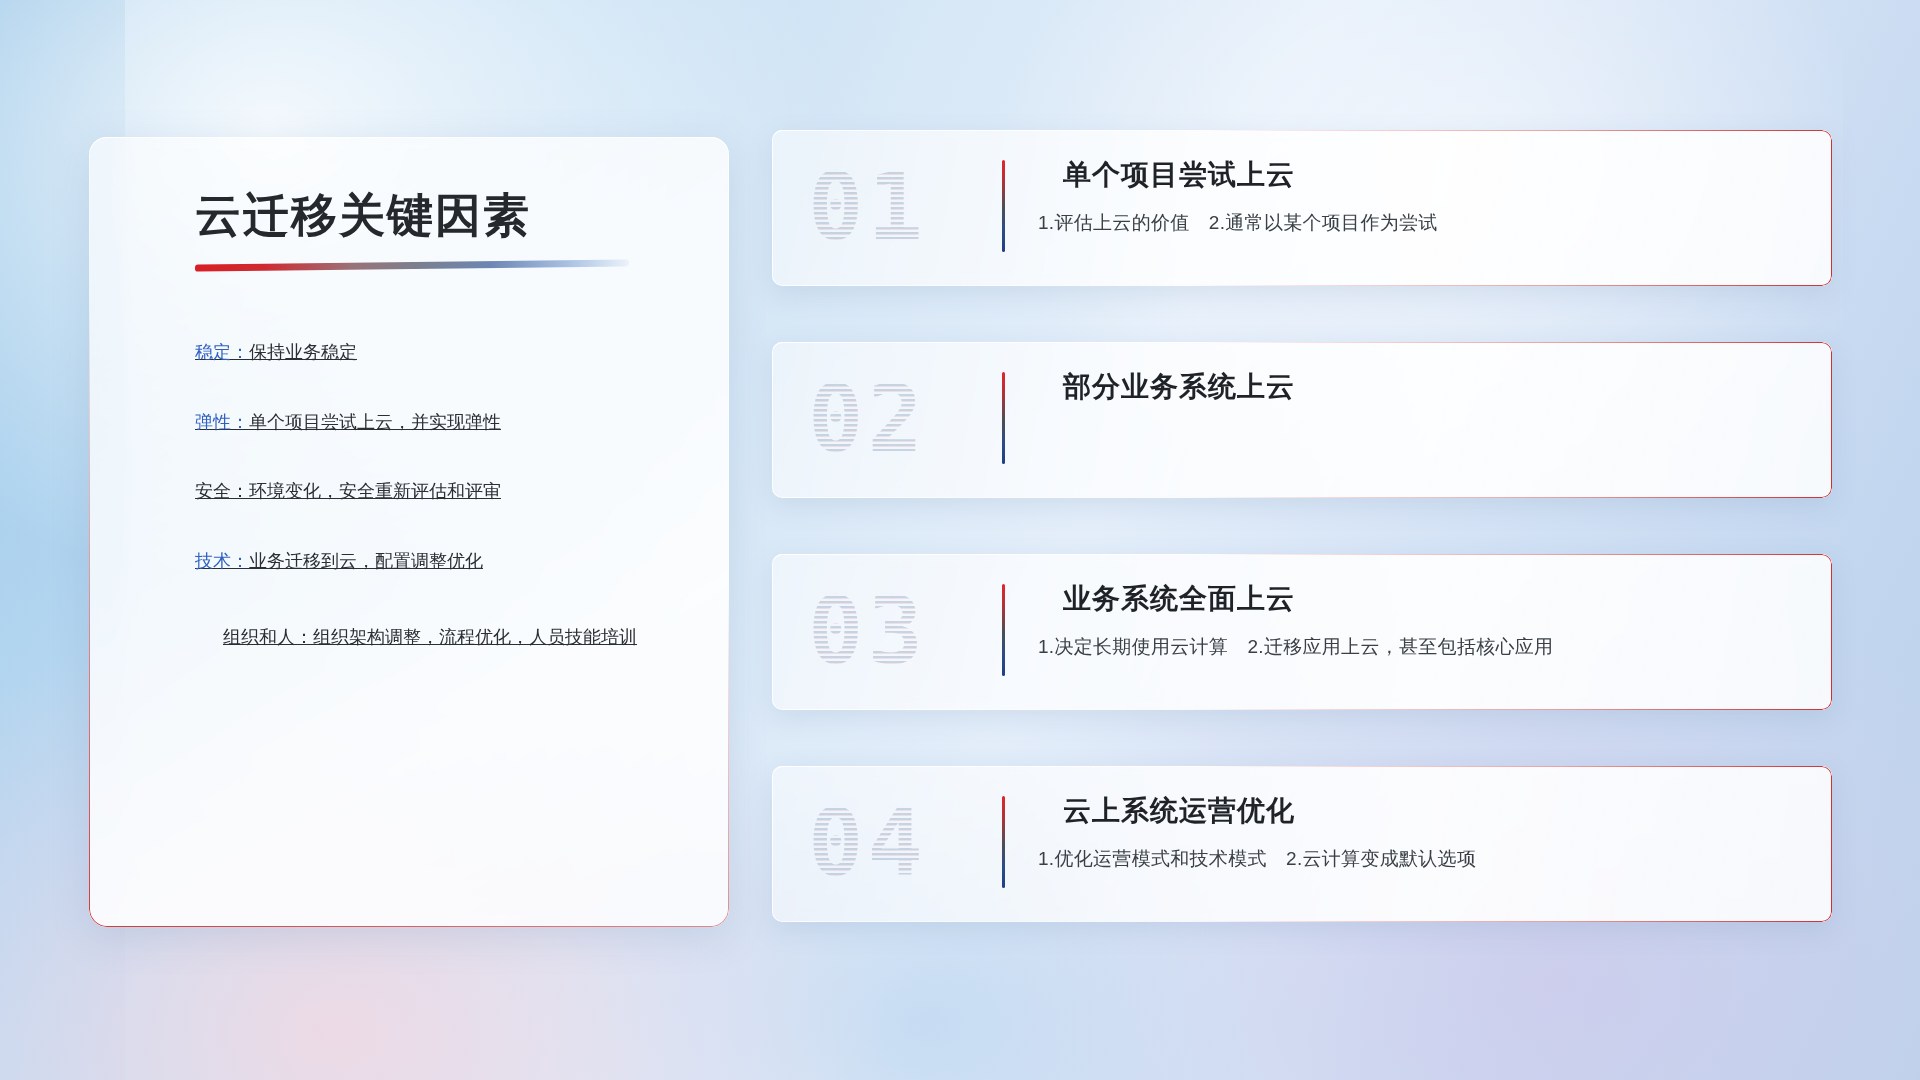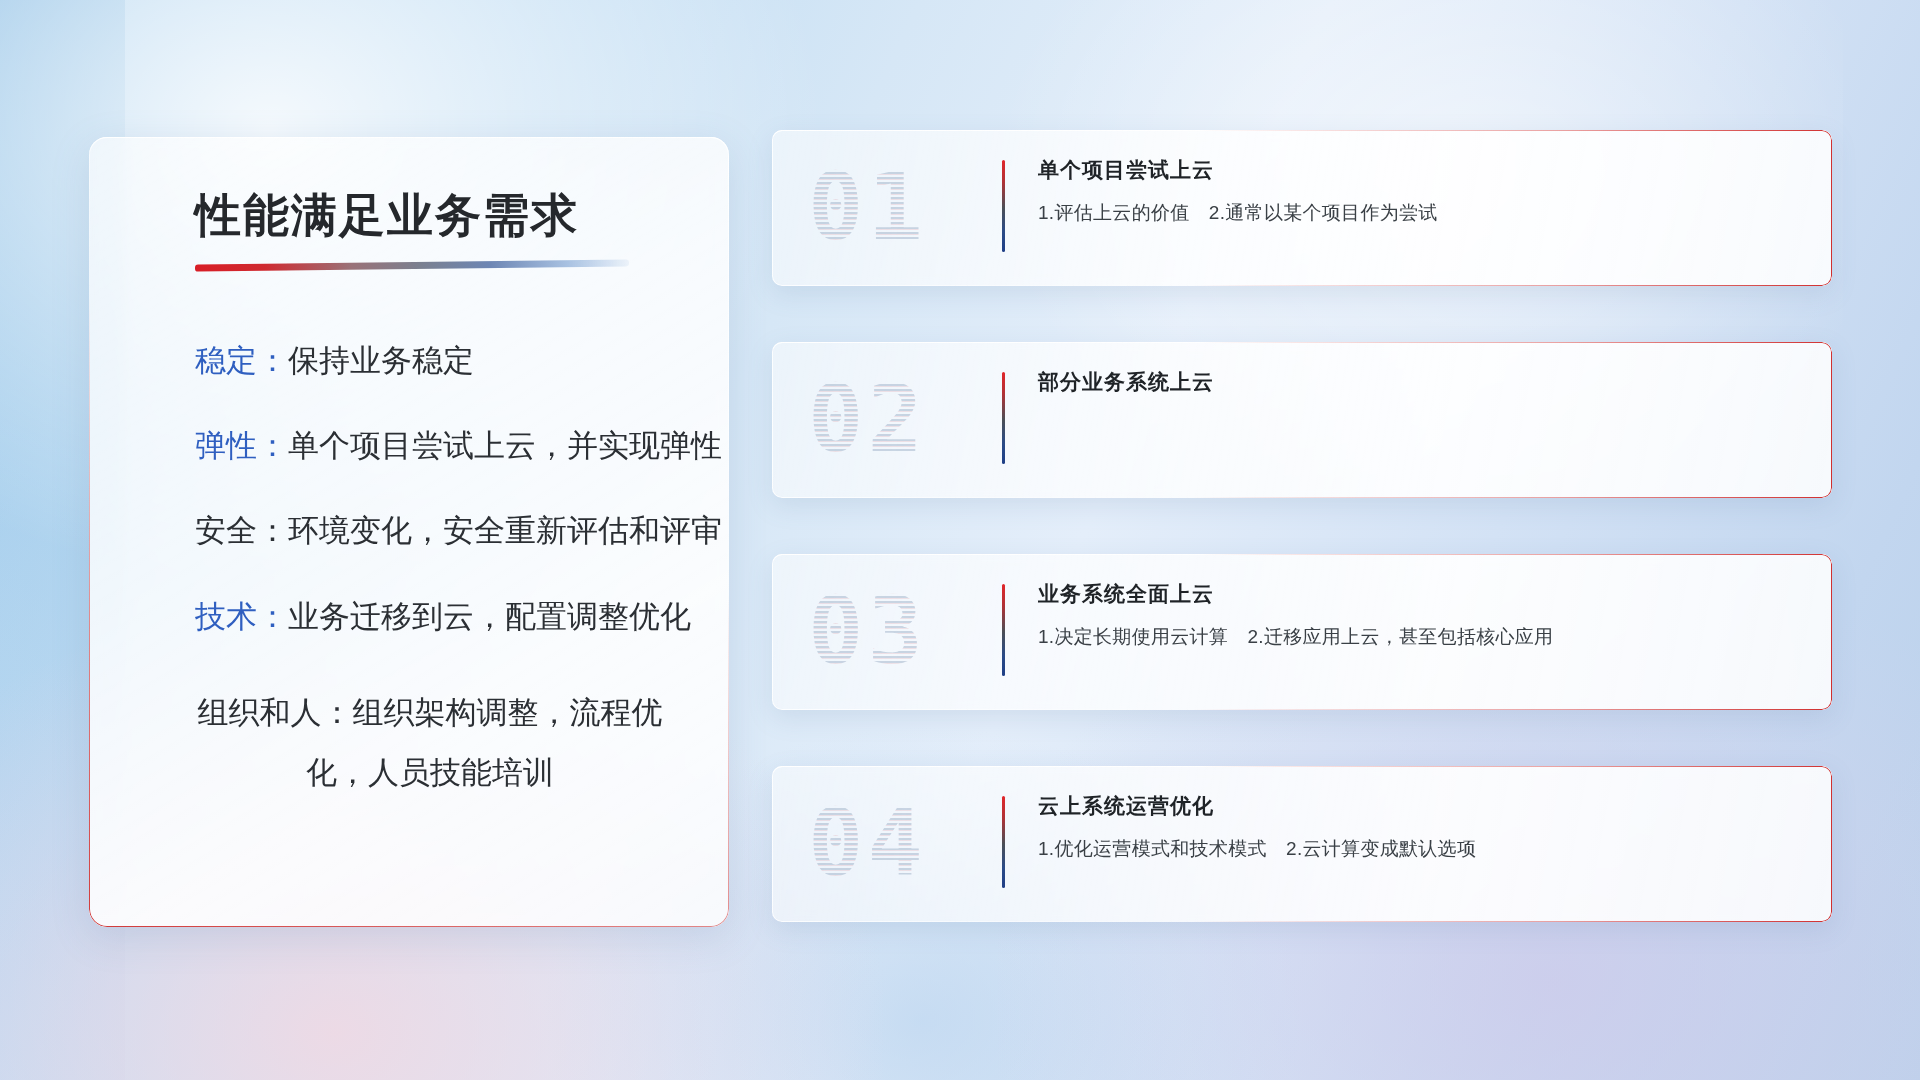--- a/index.html
+++ b/index.html
@@ -68,22 +68,22 @@
     letter-spacing:2px; white-space:nowrap;
   }
   .lc-rule{
     position:absolute; left:106px; top:125px; width:434px; height:7px;
     border-radius:3px;
     background:linear-gradient(90deg,#d81e26 0%, #cf2a30 16%, #9a7278 36%, #7a8090 52%, #6d86b4 68%, #a9c2e2 86%, rgba(200,218,240,.25) 100%);
     transform:skewY(-0.7deg);
   }
   .lc-list{ position:absolute; left:106px; top:205px; width:470px; }
   .lc-row{
-    font-size:31px; line-height:1.2; color:#2b2f34;
-    margin-bottom:48px; white-space:nowrap;
+    font-size:18px; line-height:1.2; color:#2b2f34;
+    margin-bottom:48px; white-space:nowrap;text-decoration:underline;
   }
   .lc-row:last-child{ margin-bottom:0;text-align:center; }
   .lc-row.wrapline{ white-space:normal; line-height:1.95; }
   .lc-key{ color:#2f5fc0; }
   .lc-key.muted{ color:#2b2f34; }
 
   
   .steps{ position:absolute; left:772px; top:130px; width:1060px; }
   .step{
     position:relative; height:156px; margin-bottom:56px;
@@ -119,22 +119,22 @@
     -webkit-mask-image:repeating-linear-gradient(0deg, transparent 0px, transparent 4px, #000 4px, #000 5px);
     mask-image:repeating-linear-gradient(0deg, transparent 0px, transparent 4px, #000 4px, #000 5px);
   }
   .step-bar{
     position:absolute; left:230px; top:30px; width:3px; height:92px;
     background:linear-gradient(180deg,#e1262b 0%, #b03236 24%, #4b4f56 52%, #2b4b87 78%, #1f3f86 100%);
     border-radius:2px;
   }
   .step-body{ position:absolute; left:266px; top:26px; right:24px; }
   .step-title{
-    font-size:21px; font-weight:700; color:#1f2327; letter-spacing:1px;
-    white-space:nowrap; margin-bottom:16px;
+    font-size:28px; font-weight:700; color:#1f2327; letter-spacing:1px;
+    white-space:nowrap; margin-bottom:16px;margin-left:25px;
   }
   .step-desc{
     font-size:19px; color:#3a4046; letter-spacing:.3px; white-space:nowrap;
   }
 </style>
 </head>
 <body>
 
 <div id="bg">
   <div class="bg-base"></div>
@@ -142,21 +142,21 @@
   <div class="bg-glow-1"></div>
   <div class="bg-glow-4"></div>
   <div class="bg-glow-5"></div>
   <div class="bg-glow-2"></div>
   <div class="bg-glow-3"></div>
 </div>
 
 <div id="stage">
 
   <section class="left-card">
-    <h1 class="lc-title">性能满足业务需求</h1>
+    <h1 class="lc-title">云迁移关键因素</h1>
     <div class="lc-rule"></div>
     <div class="lc-list" id="lc-list">
         <div class="lc-row"><span class="lc-key">稳定：</span><span class="lc-val">保持业务稳定</span></div>
         <div class="lc-row"><span class="lc-key">弹性：</span><span class="lc-val">单个项目尝试上云，并实现弹性</span></div>
         <div class="lc-row"><span class="lc-key muted">安全：</span><span class="lc-val">环境变化，安全重新评估和评审</span></div>
         <div class="lc-row"><span class="lc-key">技术：</span><span class="lc-val">业务迁移到云，配置调整优化</span></div>
         <div class="lc-row wrapline"><span class="lc-key muted">组织和人：</span><span class="lc-val">组织架构调整，流程优化，人员技能培训</span></div>
       </div>
   </section>
 

